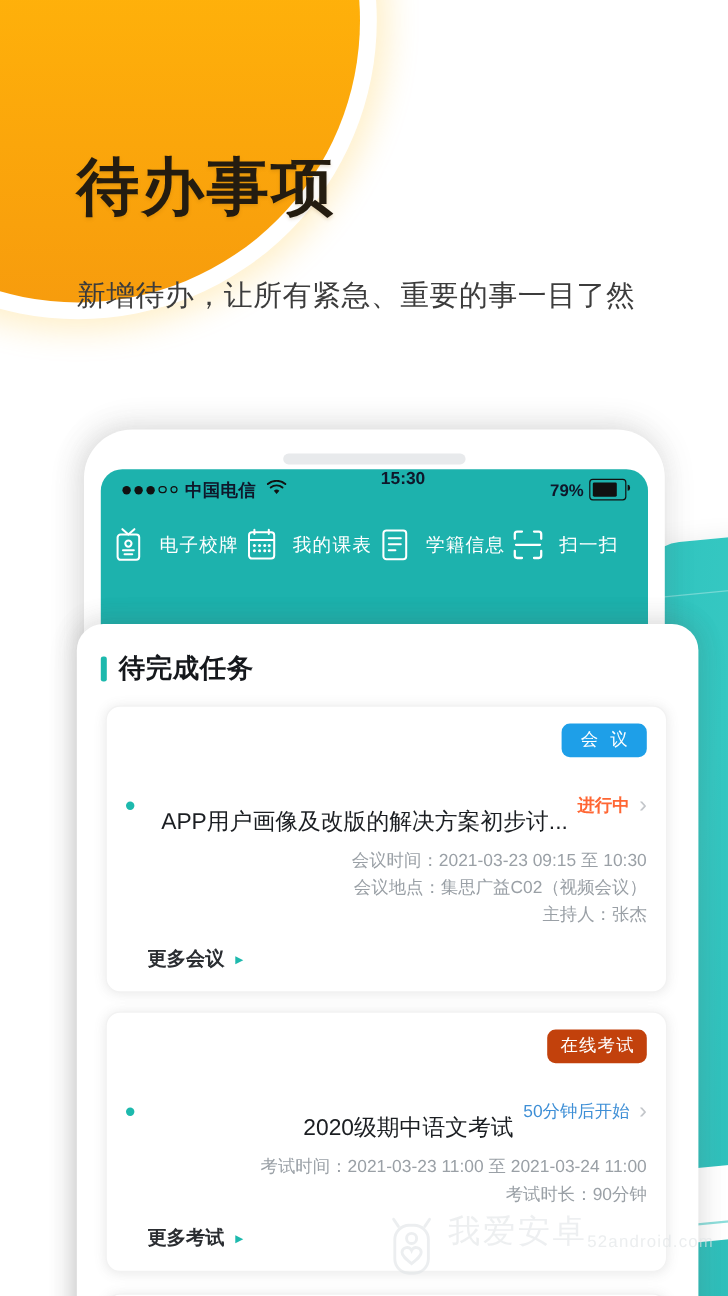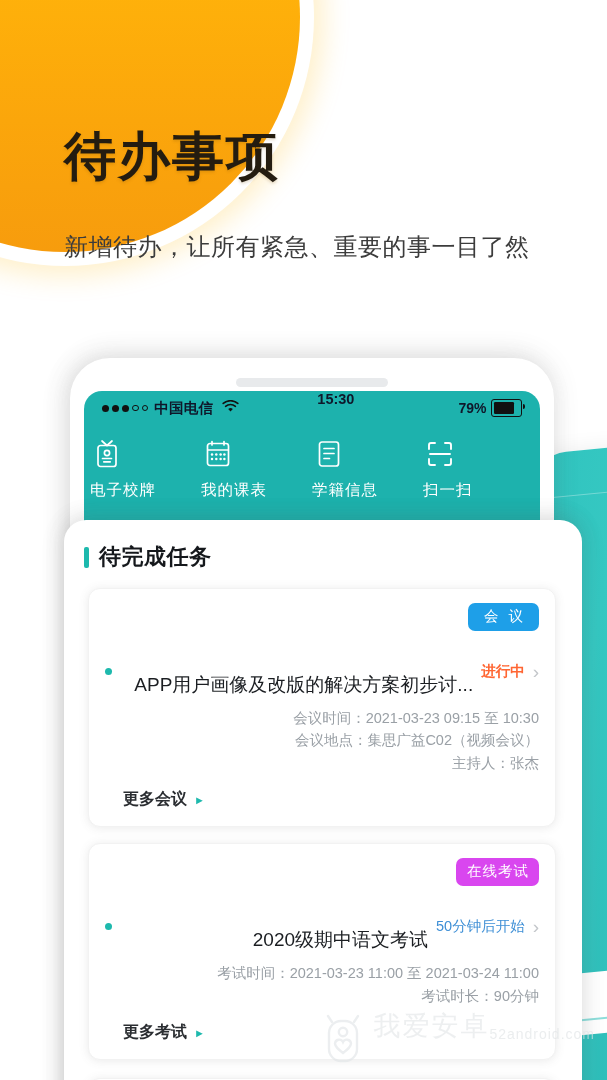--- a/index.html
+++ b/index.html
@@ -91,21 +91,21 @@
   .sb-mid{flex:1;text-align:center;font-size:14.5px;font-weight:600;padding-right:26px;}
   .sb-right{display:flex;align-items:center;gap:5px;font-size:14px;font-weight:600;}
   .batt{
     position:relative;width:26px;height:12.5px;border:1.3px solid #111;border-radius:3px;padding:1.3px;
   }
   .batt::after{content:"";position:absolute;right:-4px;top:3.5px;width:2.4px;height:5px;background:#111;border-radius:0 2px 2px 0;}
   .batt i{display:block;height:100%;width:79%;background:#111;border-radius:1.2px;}
 
   
   .quicknav{display:flex;padding:12px 6px 18px;}
-  .qn-item{flex:1;display:flex;flex-direction:column;align-items:flex-start;gap:9px;color:#fff;}
+  .qn-item{flex:1;display:flex;align-items:center;gap:9px;color:#fff;}
   .qn-ic{width:34px;height:34px;display:block;}
   .qn-lb{font-size:15.5px;letter-spacing:1px;}
 
   
   .panel{
     position:absolute;left:64px;top:520px;width:518px;height:700px;
     background:#fff;border-radius:22px 22px 0 0;
     box-shadow:0 -4px 20px rgba(80,80,80,.13), 0 0 26px rgba(80,80,80,.10);
     overflow:hidden;
   }
@@ -272,21 +272,21 @@
         <div>会议地点：集思广益C02（视频会议）</div>
         <div>主持人：张杰</div>
       </div>
       <div class="more">
         <span>更多会议</span>
         <span class="tri">►</span>
       </div>
     </div>
 
     <div class="card">
-      <span class="tag" style="background:#d946ef;letter-spacing:1px;padding:4px 10px 5px 11px">在线考试</span>
+      <span class="tag" style="background:#c2410c;letter-spacing:1px;padding:4px 10px 5px 11px">在线考试</span>
       <div class="row-main">
         <span class="bullet"></span>
         <span class="row-title">2020级期中语文考试</span>
         <span class="row-status" style="color:#3E8FD6;font-weight:400">50分钟后开始</span>
         <span class="chev">›</span>
       </div>
       <div class="meta">
         <div>考试时间：2021-03-23 11:00 至 2021-03-24 11:00</div>
         <div>考试时长：90分钟</div>
       </div>

